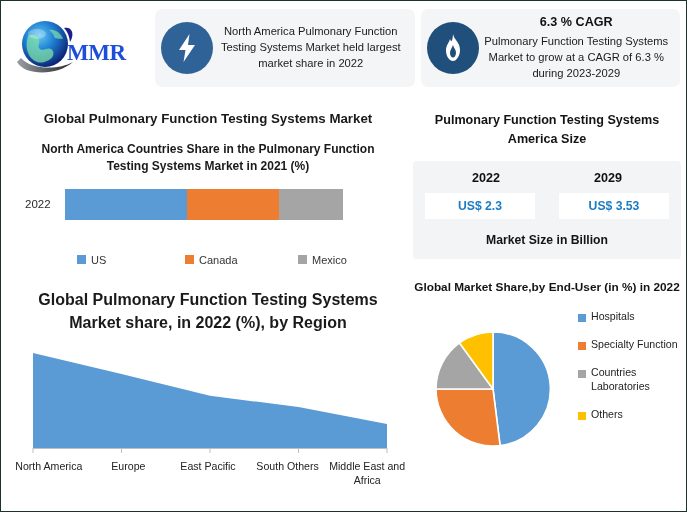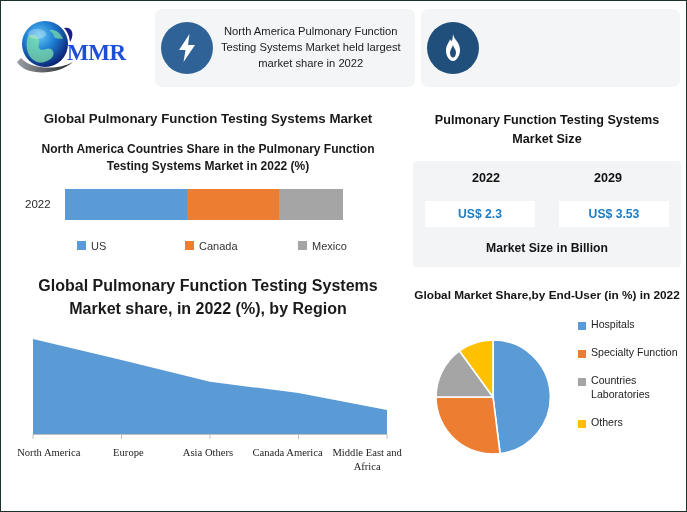--- a/index.html
+++ b/index.html
@@ -115,21 +115,21 @@
     position: absolute;
     left: 56px; top: 0;
     width: 278px; height: 31px;
     display: flex;
   }
   .seg-us { background: #5b9bd5; }
   .seg-canada { background: #ed7d31; }
   .seg-mexico { background: #a5a5a5; }
 
   .bar-legend {
-    margin-top: 15px;
+    margin-top: 29px;
     display: flex;
     padding-left: 68px;
   }
   .bl-item { display: flex; align-items: center; font-size: 11px; color: #333; }
   .bl-item.us { width: 108px; }
   .bl-item.canada { width: 113px; }
   .bl-swatch {
     width: 9px; height: 9px;
     margin-right: 5px;
     display: inline-block;
@@ -145,21 +145,20 @@
     font-weight: bold;
     color: #1a1a1a;
     line-height: 1.45;
     margin-top: 22px;
     padding: 0 10px;
   }
   .area-chart-wrap {
     position: relative;
     margin-top: 14px;
     height: 115px;
-    font-family: Liberation Serif, serif;
   }
   .area-svg { position: absolute; left: 0; top: 0; }
   .area-labels {
     position: absolute;
     left: 0; top: 112px;
     width: 398px;
     display: flex;
   }
   .area-label {
     flex: 1 1 0;
@@ -194,21 +193,21 @@
   }
   .ms-year {
     flex: 1 1 0;
     text-align: center;
     font-size: 12.6px;
     font-weight: bold;
     color: #111;
   }
   .ms-values {
     display: flex;
-    margin-top: 16px;
+    margin-top: 8px;
     gap: 24px;
   }
   .ms-value {
     flex: 1 1 0;
     background: #ffffff;
     text-align: center;
     padding: 6px 0;
     font-size: 12.2px;
     font-weight: bold;
     color: #1b7cc4;
@@ -303,28 +302,32 @@
       <div class="badge-text">North America Pulmonary Function Testing Systems Market held largest market share in 2022</div>
     </div>
 
     <div class="badge">
       <div class="badge-icon flame">
         <svg width="24" height="30" viewBox="0 0 24 30">
           <path d="M12,1 C13,7 19,9 19,17 C19,23 15.5,28 12,28 C8.5,28 5,23.5 5,17.5 C5,12 8,10 9,6 C10,9 11.5,9.5 12,1 Z" fill="#ffffff"></path>
           <path d="M12,12 C12.6,15 15,16.5 15,19.5 C15,22.5 13.6,24.5 12,24.5 C10.4,24.5 9,22.8 9,19.8 C9,17 10.8,15.5 12,12 Z" fill="#1f4f7a"></path>
         </svg>
       </div>
+      <div class="badge-text">
+        <span class="badge-cagr">6.3 % CAGR</span>
+        <span>Pulmonary Function Testing Systems Market to grow at a CAGR of 6.3 % during 2023-2029</span>
+      </div>
     </div>
   </div>
 
   <div class="left-col">
 
     <div class="main-title">Global Pulmonary Function Testing Systems Market</div>
 
-    <div class="sub-title">North America Countries Share in the Pulmonary Function Testing Systems Market in 2022 (%)</div>
+    <div class="sub-title">North America Countries Share in the Pulmonary Function Testing Systems Market in 2021 (%)</div>
 
     <div class="stack-wrap">
       <div class="stack-year">2022</div>
       <div class="stack-bar">
         <div class="seg-us" style="width:44%"></div>
         <div class="seg-canada" style="width:33%"></div>
         <div class="seg-mexico" style="width:23%"></div>
       </div>
     </div>
 
@@ -352,30 +355,30 @@
         <line x1="24" y1="100.5" x2="378" y2="100.5" stroke="#bfbfbf" stroke-width="1"></line>
         <line x1="24" y1="100" x2="24" y2="105" stroke="#bfbfbf" stroke-width="1"></line>
         <line x1="112.5" y1="100" x2="112.5" y2="105" stroke="#bfbfbf" stroke-width="1"></line>
         <line x1="201" y1="100" x2="201" y2="105" stroke="#bfbfbf" stroke-width="1"></line>
         <line x1="289.5" y1="100" x2="289.5" y2="105" stroke="#bfbfbf" stroke-width="1"></line>
         <line x1="378" y1="100" x2="378" y2="105" stroke="#bfbfbf" stroke-width="1"></line>
       </svg>
       <div class="area-labels">
         <div class="area-label">North America</div>
         <div class="area-label">Europe</div>
-        <div class="area-label">Asia Others</div>
-        <div class="area-label">Canada America</div>
+        <div class="area-label">East Pacific</div>
+        <div class="area-label">South Others</div>
         <div class="area-label">Middle East and Africa</div>
       </div>
     </div>
   </div>
 
   <div class="right-col">
 
-    <div class="ms-title">Pulmonary Function Testing Systems Market Size</div>
+    <div class="ms-title">Pulmonary Function Testing Systems America Size</div>
 
     <div class="ms-panel">
       <div class="ms-years">
         <div class="ms-year">2022</div>
         <div class="ms-year">2029</div>
       </div>
       <div class="ms-values">
         <div class="ms-value">US$ 2.3</div>
         <div class="ms-value">US$ 3.53</div>
       </div>

